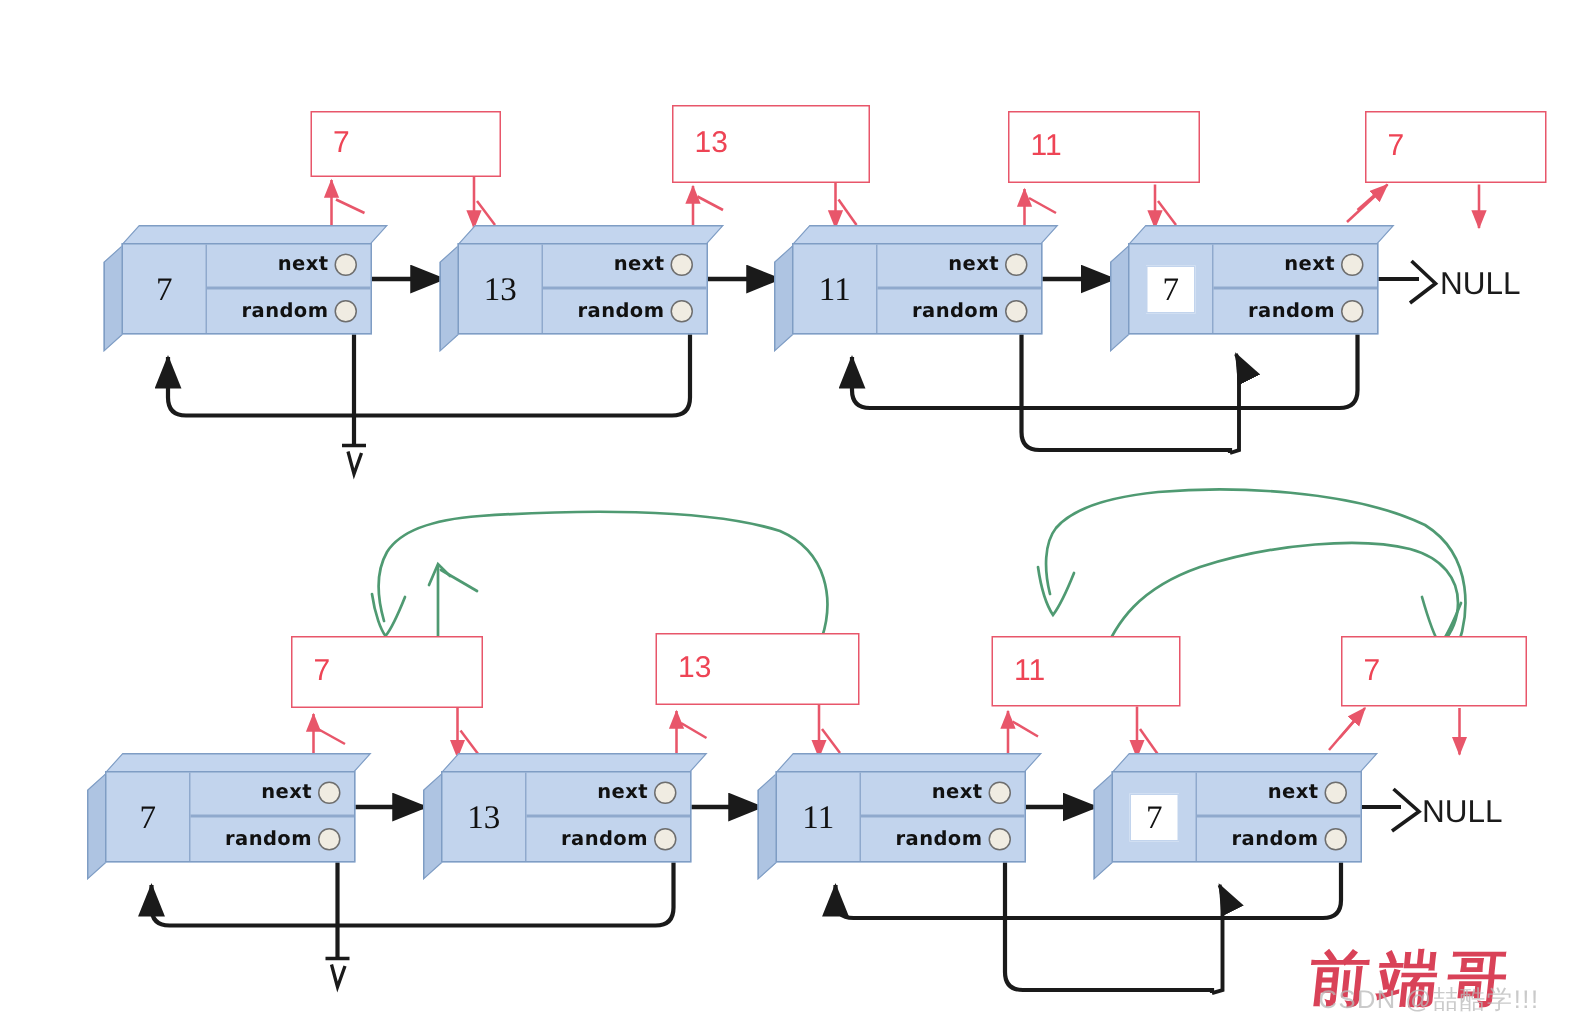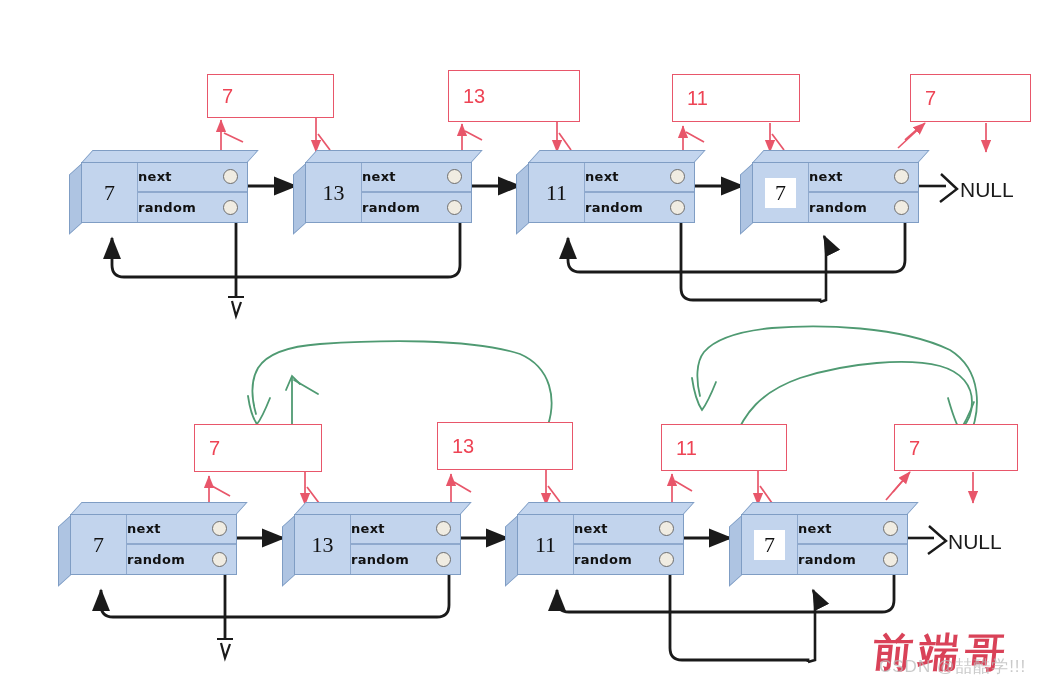--- a/index.html
+++ b/index.html
@@ -39,21 +39,21 @@
   .node.boxed .valcell .vnum{
     background:#ffffff;border:1px solid #c2d4ed;padding:4px 10px;
   }
   .node .fields{flex:1;display:flex;flex-direction:column;}
   .node .field{
     height:50%;display:flex;align-items:center;position:relative;
     box-sizing:border-box;
   }
   .node .field.top-field{border-bottom:2px solid #8fa9cd;}
   .node .field .flabel{
-    flex:1;text-align:left;font-size:13px;color:#111;font-weight:bold;
+    flex:1;text-align:right;font-size:13px;color:#111;font-weight:bold;
     font-family:"DejaVu Sans", sans-serif;letter-spacing:.3px;
     padding-right:4px;
   }
   .node .field .dot{
     width:13px;height:13px;border-radius:50%;
     background:#f0ece2;border:1px solid #6e6e6e;margin-right:9px;
   }
   .node .shadow{
     position:absolute;left:16px;top:70px;width:166px;height:7px;
     background:rgba(120,140,170,.25);filter:blur(2px);z-index:-1;

